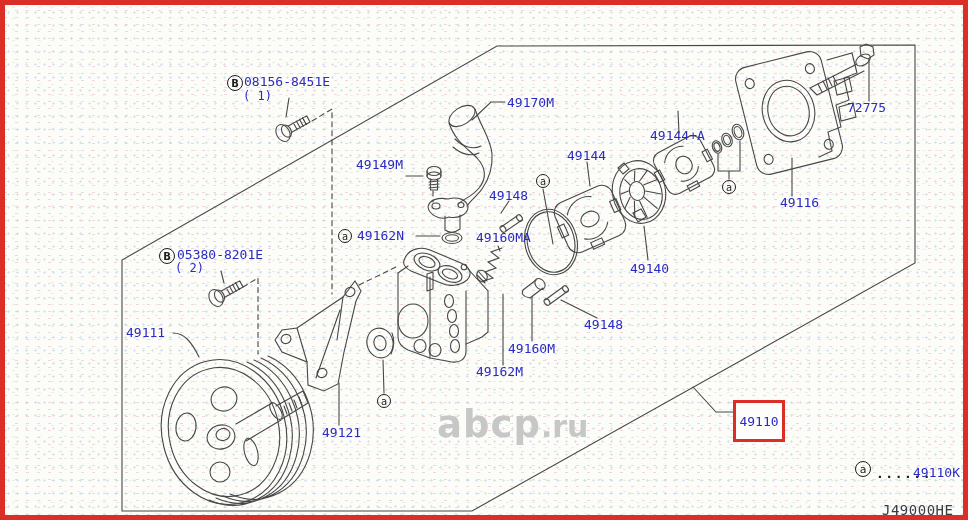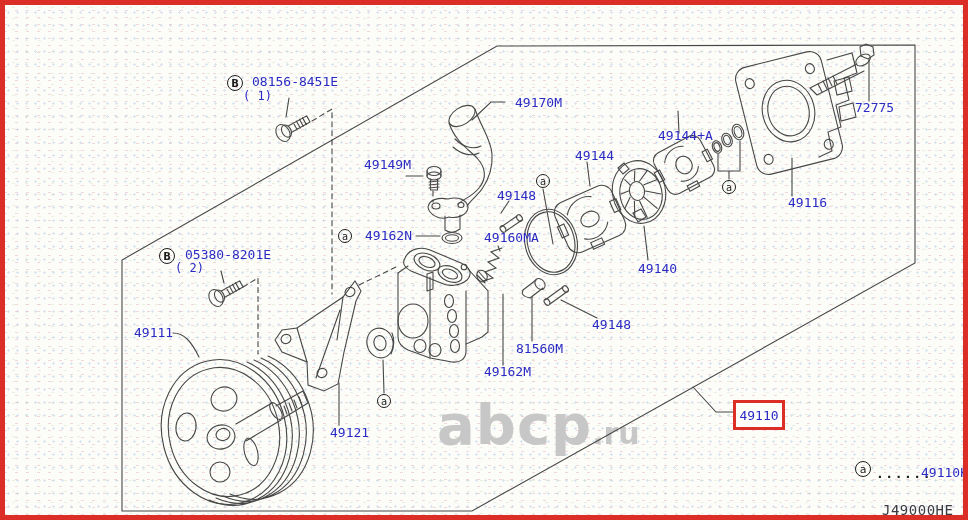--- a/index.html
+++ b/index.html
@@ -11,41 +11,41 @@
       radial-gradient(rgba(183,205,231,.5) 1px, transparent 1.2px),
       radial-gradient(rgba(214,226,190,.45) 1px, transparent 1.2px);
     background-size:11px 7px, 9px 13px, 13px 11px;
     background-position:0 0, 4px 6px, 7px 2px;
     font-family:"DejaVu Sans Mono", monospace;
   }
   .border-frame{position:absolute;inset:0;border:5px solid #db2e27;pointer-events:none;z-index:10;}
   svg.art{position:absolute;left:0;top:0;z-index:2;}
   .lbl{
     position:absolute;z-index:3;white-space:nowrap;
-    font:13px "DejaVu Sans Mono", monospace;color:#2b2bc4;letter-spacing:0px;line-height:14px;padding-left:8px;
+    font:13px "DejaVu Sans Mono", monospace;color:#2b2bc4;letter-spacing:0px;line-height:14px;
   }
   .qty{position:absolute;z-index:3;font:12px "DejaVu Sans Mono", monospace;color:#2b2bc4;line-height:13px;white-space:nowrap;}
   .circ{
     position:absolute;z-index:3;box-sizing:border-box;border:1.3px solid #1d1d1d;border-radius:50%;
     color:#1d1d1d;display:flex;align-items:center;justify-content:center;background:transparent;
     font-family:"DejaVu Sans", sans-serif;
   }
   .circ.b{width:16px;height:16px;font-size:10px;font-weight:bold;}
   .circ.a{width:14px;height:14px;font-size:10px;}
   .circ.leg{width:16px;height:16px;font-size:11px;}
   .redbox{
-    position:absolute;z-index:4;left:733px;top:400px;width:52px;height:30px;box-sizing:border-box;
+    position:absolute;z-index:4;left:733px;top:400px;width:52px;height:42px;box-sizing:border-box;
     border:3px solid #db2e27;background:#fdfdfb;display:flex;align-items:center;justify-content:center;
     font:13px "DejaVu Sans Mono", monospace;color:#2b2bc4;cursor:pointer;
   }
   .watermark{
     position:absolute;z-index:1;left:437px;top:402px;color:#c7c7c7;
     font-family:"DejaVu Sans", sans-serif;font-weight:bold;letter-spacing:1px;line-height:46px;
   }
-  .watermark .main{font-size:56px;}
+  .watermark .main{font-size:37px;}
   .watermark .tld{font-size:30px;letter-spacing:0;}
   .dots{position:absolute;z-index:3;font:bold 13px "DejaVu Sans Mono", monospace;color:#1d1d1d;letter-spacing:1.5px;}
   .code{position:absolute;z-index:3;font:14px "DejaVu Sans Mono", monospace;color:#3a3a43;letter-spacing:.5px;}
 </style>
 </head>
 <body>
 
 <div class="stage">
 
   <div class="watermark"><span class="main">abcp</span><span class="tld">.ru</span></div>
@@ -266,21 +266,21 @@
   <div class="lbl" style="left:650px;top:97px;margin-top:32px;">49144+A</div>
   <div class="lbl" style="left:780px;top:196px;">49116</div>
   <div class="lbl" style="left:847px;top:101px;">72775</div>
 
   <div class="circ a" style="left:338px;top:229px;">
       <span>a</span>
     </div>
   <div class="lbl" style="left:357px;top:229px;">49162N</div>
 
   <div class="lbl" style="left:476px;top:231px;">49160MA</div>
-  <div class="lbl" style="left:508px;top:342px;">81560M</div>
+  <div class="lbl" style="left:508px;top:342px;">49160M</div>
   <div class="lbl" style="left:476px;top:365px;">49162M</div>
   <div class="lbl" style="left:584px;top:318px;">49148</div>
   <div class="lbl" style="left:126px;top:326px;">49111</div>
   <div class="lbl" style="left:322px;top:426px;">49121</div>
 
   <div class="circ a" style="left:536px;top:174px;">
       <span>a</span>
     </div>
   <div class="circ a" style="left:722px;top:180px;">
       <span>a</span>

